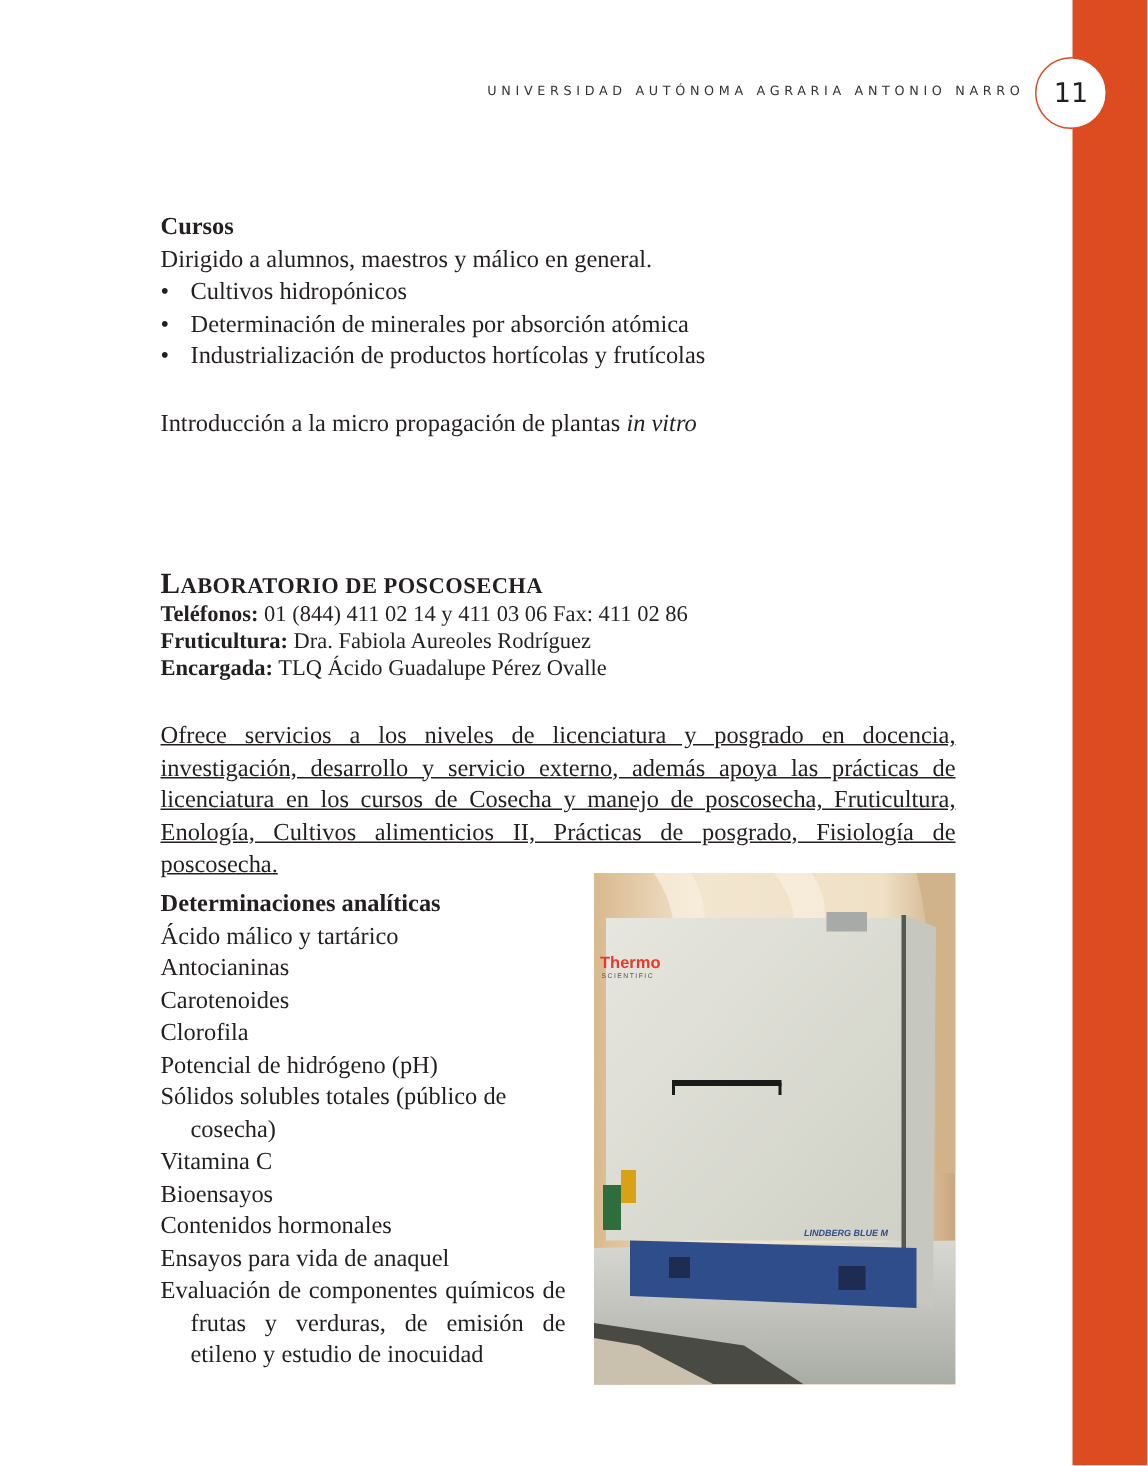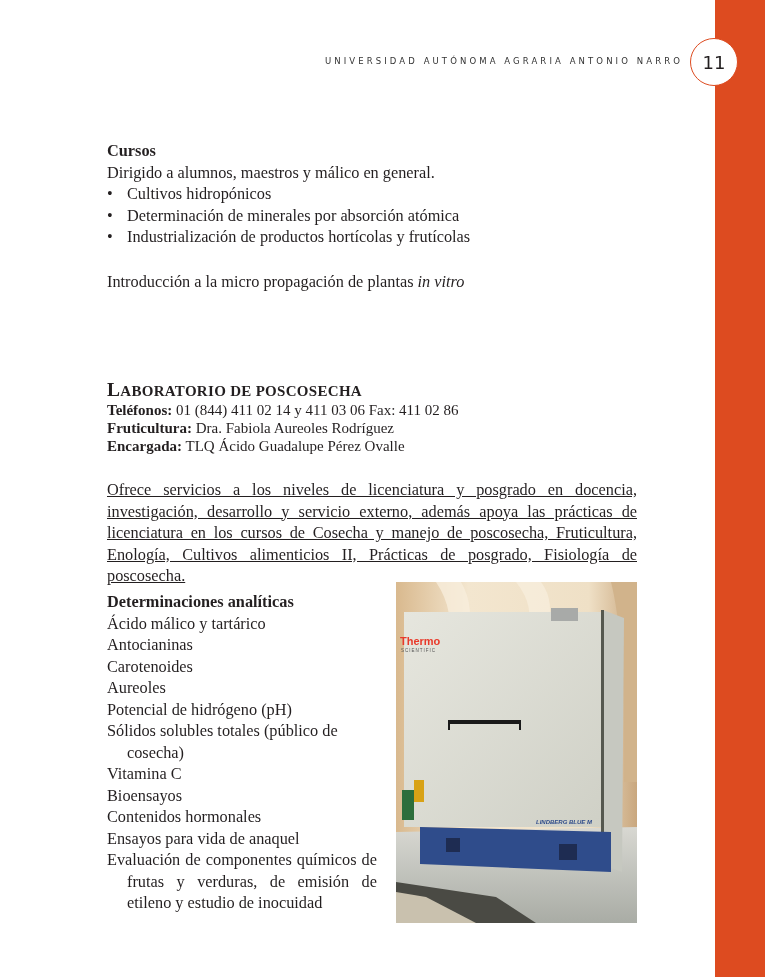--- a/index.html
+++ b/index.html
@@ -76,21 +76,21 @@
   <div class="contact"><b>Encargada:</b><span> TLQ Ácido Guadalupe Pérez Ovalle</span></div>
 </div>
 
 <div class="block para" style="top:443px;text-decoration:underline;" lang="es">Ofrece servicios a los niveles de licenciatura y posgrado en docencia, investigación, desarrollo y servicio externo, además apoya las prácticas de licenciatura en los cursos de Cosecha y manejo de poscosecha, Fruticultura, Enología, Cultivos alimenticios II, Prácticas de posgrado, Fisiología de poscosecha.</div>
 
 <div class="block det-list" style="top:555px;">
   <div class="h-bold">Determinaciones analíticas</div>
   <div class="item">Ácido málico y tartárico</div>
   <div class="item">Antocianinas</div>
   <div class="item">Carotenoides</div>
-  <div class="item">Aureoles</div>
+  <div class="item">Clorofila</div>
   <div class="item">Potencial de hidrógeno (pH)</div>
   <div class="item" style="width:225px;">Sólidos solubles totales (público de cosecha)</div>
   <div class="item">Vitamina C</div>
   <div class="item">Bioensayos</div>
   <div class="item">Contenidos hormonales</div>
   <div class="item">Ensayos para vida de anaquel</div>
   <div class="item justify">Evaluación de componentes químicos de frutas y verduras, de emisión de etileno y estudio de inocuidad</div>
 </div>
 
 <div class="photo">

